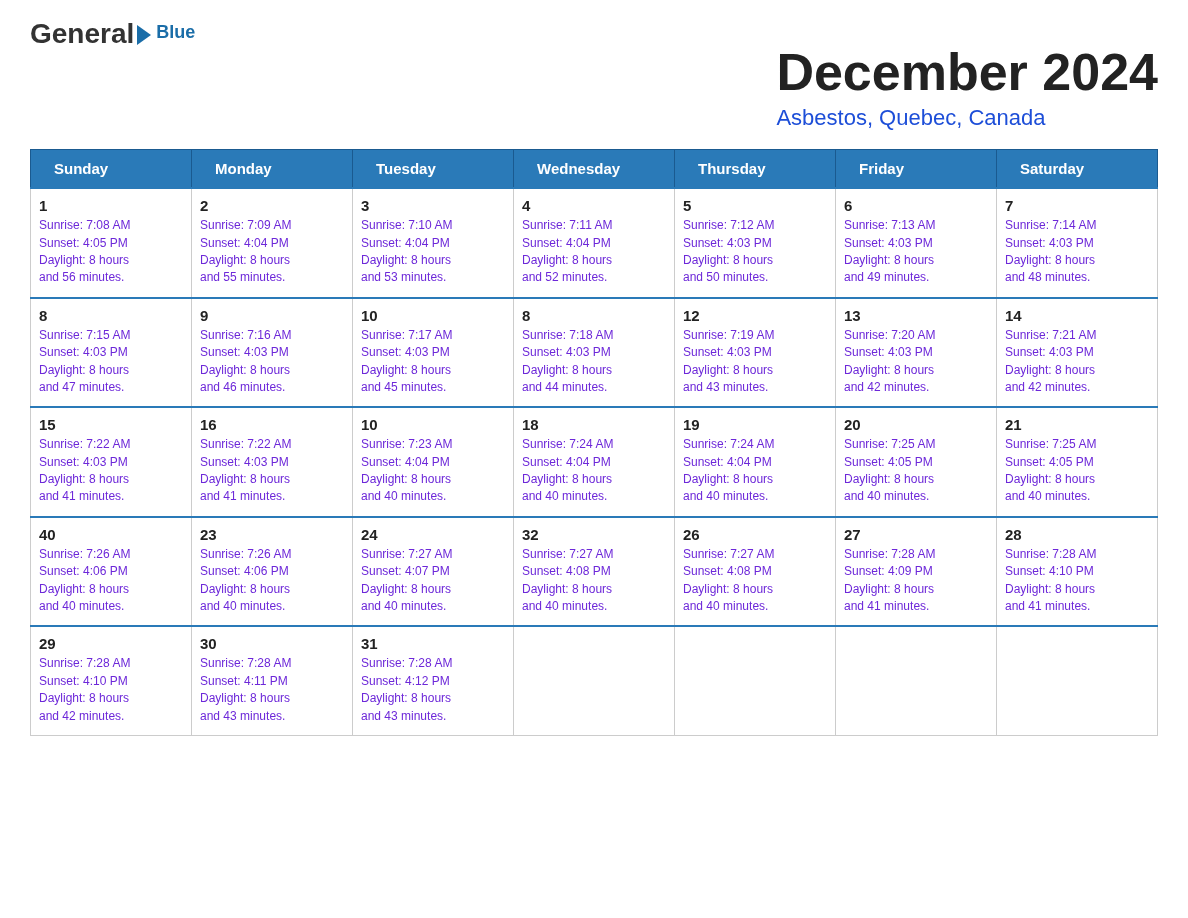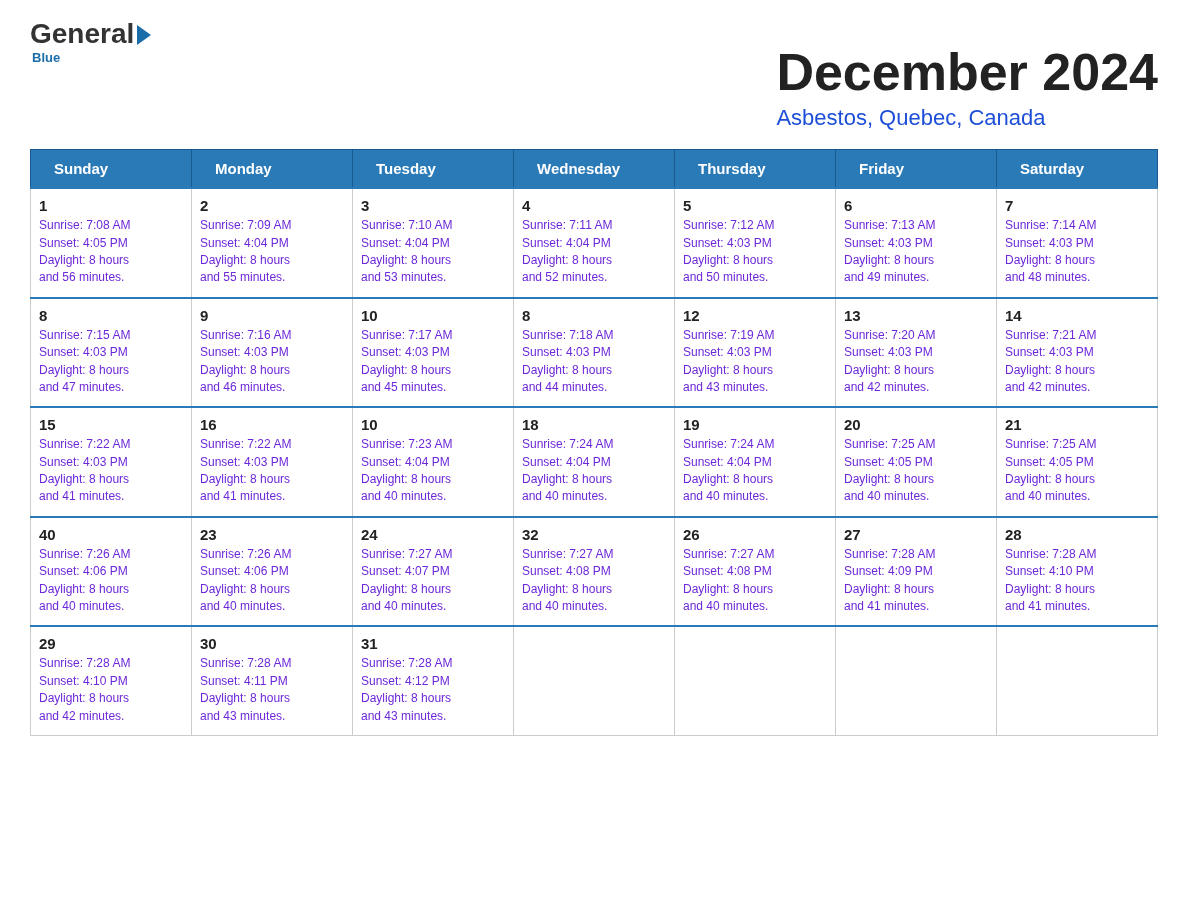--- a/index.html
+++ b/index.html
@@ -11,21 +11,21 @@
       min-height: 918px;
     }
     .header-area {
       display: flex;
       justify-content: space-between;
       align-items: flex-start;
       margin-bottom: 18px;
     }
     .logo {
       display: flex;
-      flex-direction: column;
+      flex-direction: row;
       align-items: flex-start;
     }
     .logo-text {
       display: flex;
       align-items: center;
       font-size: 28px;
       font-weight: bold;
       color: #333;
       line-height: 1;
     }
@@ -35,21 +35,21 @@
       height: 0;
       border-left: 14px solid #1a6da8;
       border-top: 10px solid transparent;
       border-bottom: 10px solid transparent;
       margin: 0 3px;
       position: relative;
       top: 1px;
     }
     .logo-subtitle {
       color: #1a6da8;
-      font-size: 13px;
+      font-size: 18px;
       font-weight: bold;
       margin-top: 2px;
       margin-left: 2px;
     }
     .title-area {
       text-align: left;
       margin-top: 24px;
     }
     .month-year {
       font-size: 52px;

